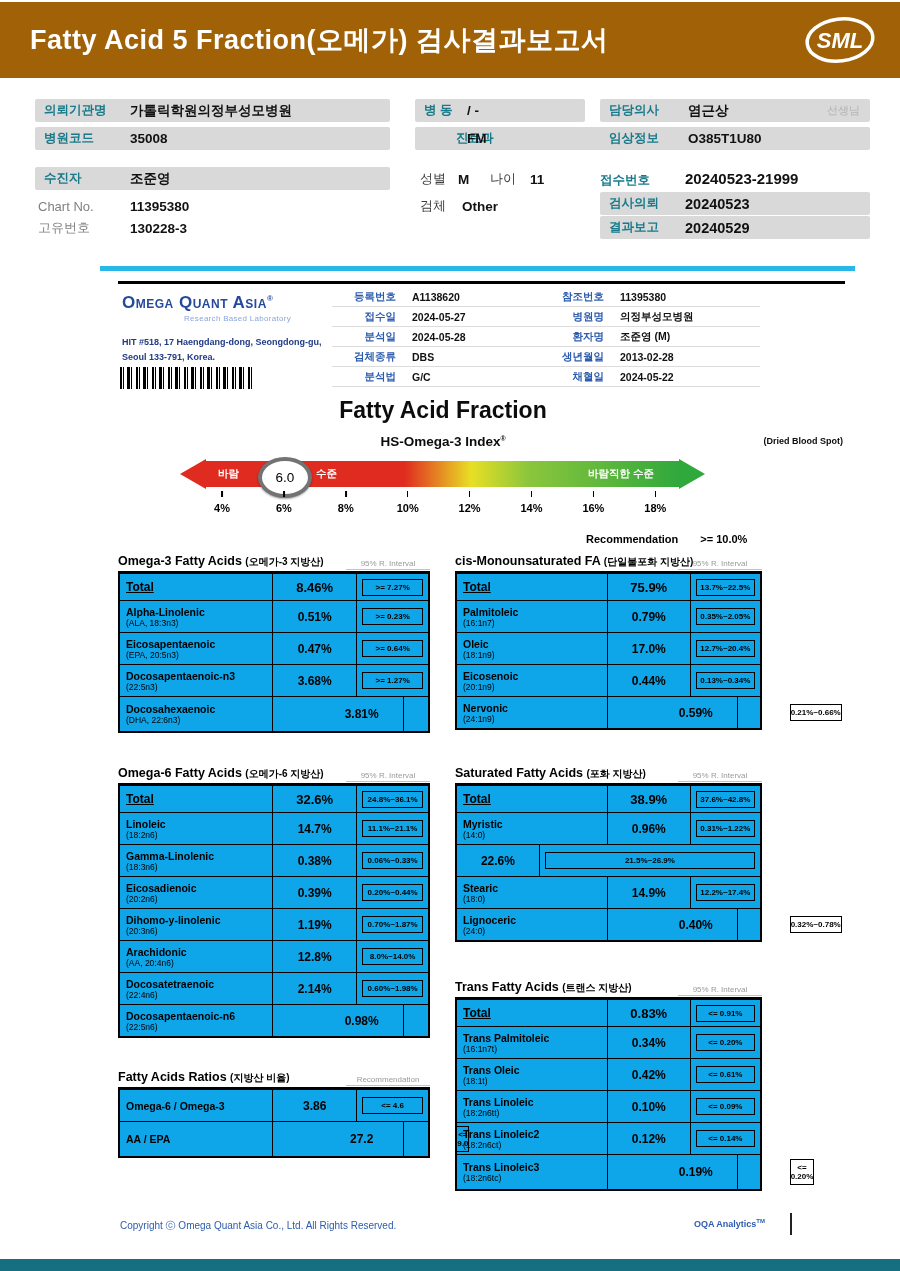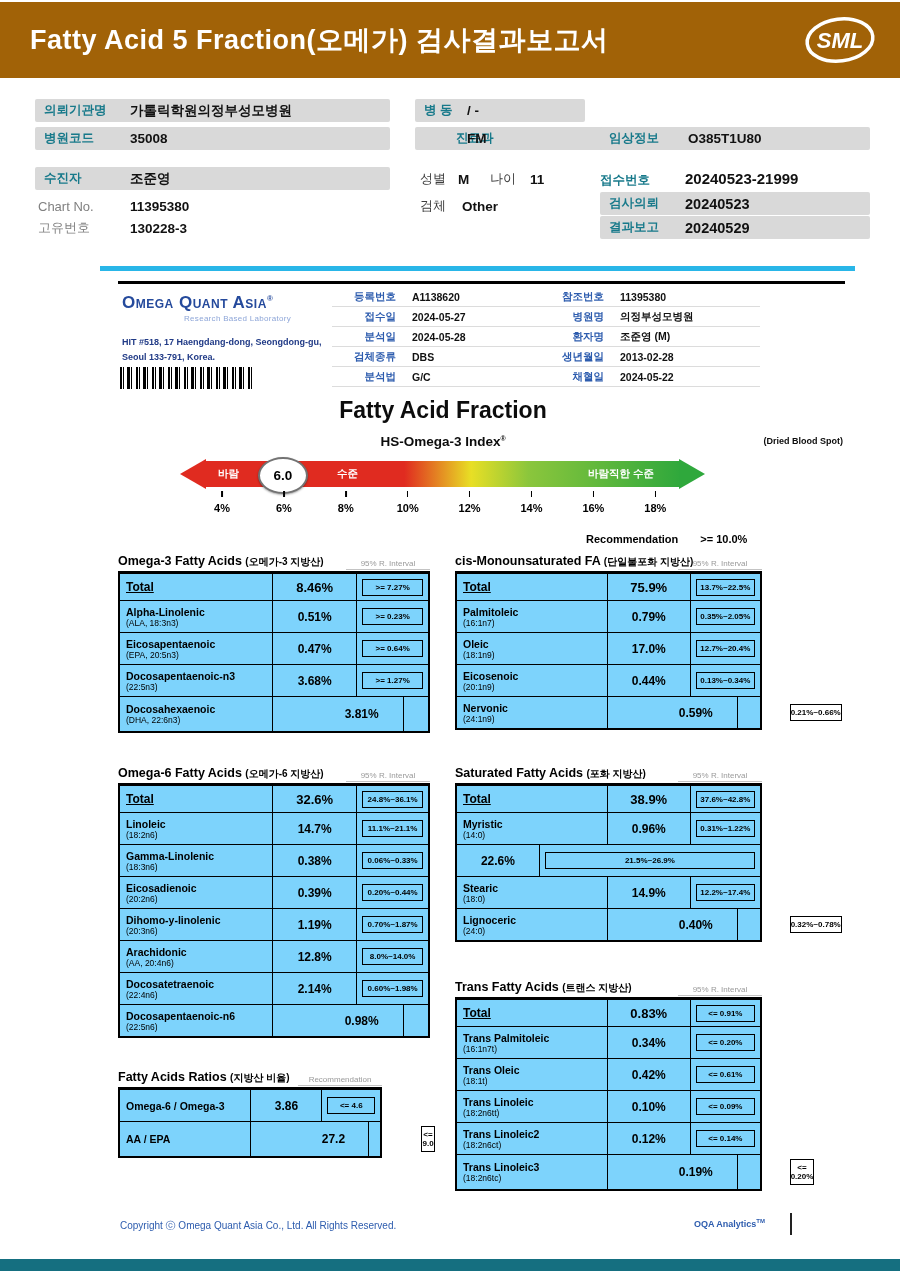--- a/index.html
+++ b/index.html
@@ -52,36 +52,36 @@
 
   
   .gauge{position:absolute;top:178px;left:62px;width:525px;height:60px;}
   .arrow{position:absolute;top:0;left:0;width:525px;height:30px;}
   .arrow-left{position:absolute;left:0;top:0;width:0;height:0;border-top:15px solid transparent;border-bottom:15px solid transparent;border-right:26px solid #e02b20;}
   .arrow-right{position:absolute;right:0;top:0;width:0;height:0;border-top:15px solid transparent;border-bottom:15px solid transparent;border-left:26px solid #2fa83c;}
   .arrow-body{position:absolute;left:24px;right:24px;top:2px;height:26px;
     background:linear-gradient(90deg,#e02b20 0%,#e02b20 42%,#e8df25 56%,#8bc63c 68%,#2fa83c 100%);}
   .glabel{position:absolute;top:50%;transform:translateY(-50%);color:#fff;font-weight:800;font-size:10.5px;white-space:nowrap;}
   .glabel.l1{left:14px;}
-  .glabel.l2{left:112px;margin-left:21px;}
+  .glabel.l2{left:112px;}
   .glabel.r1{left:384px;}
-  .gauge-value{position:absolute;left:78px;top:-2px;width:46px;height:33px;background:#fff;border:2px solid #737373;border-radius:50%;display:flex;align-items:center;justify-content:center;font-weight:700;font-size:13.5px;color:#000;box-shadow:0 1px 2px rgba(0,0,0,.35);}
+  .gauge-value{position:absolute;left:78px;top:-2px;width:46px;height:33px;background:#fff;border:4px solid #737373;border-radius:50%;display:flex;align-items:center;justify-content:center;font-weight:400;font-size:13.5px;color:#000;box-shadow:0 1px 2px rgba(0,0,0,.35);}
   .ticks{position:absolute;top:32px;left:0;width:525px;height:26px;}
   .tick{position:absolute;top:0;transform:translateX(-50%);text-align:center;}
   .tick-line{display:block;width:1.5px;height:6px;background:#000;margin:0 auto 1px;}
   .tick-label{font-size:11px;font-weight:bold;color:#000;}
   .recommend{position:absolute;top:252px;left:468px;display:flex;gap:22px;font-size:11px;font-weight:800;color:#000;white-space:nowrap;}
 
   
   .ft{position:absolute;}
   .ft-head{position:relative;height:22px;}
   .ft-title{position:absolute;left:0;bottom:2px;font-size:12.5px;font-weight:800;color:#000;white-space:nowrap;}
   .ft-title .kor{font-size:10px;font-weight:700;}
   .ft-interval{position:absolute;right:0;bottom:1px;width:84px;text-align:center;font-size:8px;color:#9a9a9a;border-bottom:1px solid #c3c3c3;padding-bottom:1px;}
-  .ft-table{border:2px solid #000;border-top-width:3px;background:#7dd3fc;}
+  .ft-table{border:2px solid #000;border-top-width:3px;background:#0ea5e9;}
   .ft-row{display:flex;border-bottom:1px solid #000;min-height:31px;}
   .ft-row:last-child{border-bottom:none;gap:47px;}
   .ft-row.total{min-height:26px;border-bottom:1.5px solid #000;}
   .ft-row.total .nm{text-decoration:underline;font-size:12px;}
   .ft-row.total .ft-val{font-size:13px;}
   .ft-name{flex:0 0 45.5%;padding:3px 6px 2px;border-right:1.5px solid #000;display:flex;flex-direction:column;justify-content:center;}
   .nm{font-weight:bold;font-size:10.5px;color:#000;line-height:1.15;white-space:nowrap;}
   .sub{font-size:8.5px;color:#000;line-height:1.25;}
   .ft-val{flex:0 0 27%;display:flex;align-items:center;justify-content:center;font-weight:bold;font-size:12px;color:#000;border-right:1.5px solid #000;}
   .ft-ref{flex:1;display:flex;align-items:center;justify-content:center;padding:4px 5px;}
@@ -108,20 +108,25 @@
     </svg>
   </div>
 
   <div class="gbox" style="top:99px;left:35px;width:355px;">
     <span class="glab">의뢰기관명</span>
     <span class="gval" style="left:95px;">가톨릭학원의정부성모병원</span>
   </div>
   <div class="gbox" style="top:99px;left:415px;width:170px;">
     <span class="glab">병 동</span>
     <span class="gval" style="left:52px;">/ -</span>
+  </div>
+  <div class="gbox" style="top:99px;left:600px;width:270px;">
+    <span class="glab">담당의사</span>
+    <span class="gval" style="left:88px;">염근상</span>
+    <span class="gsuffix">선생님</span>
   </div>
 
   <div class="gbox" style="top:127px;left:35px;width:355px;">
     <span class="glab">병원코드</span>
     <span class="gval" style="left:95px;">35008</span>
   </div>
   <div class="gbox" style="top:127px;left:415px;width:170px;padding-left:32px;">
     <span class="glab">진료과</span>
     <span class="gval" style="left:52px;">FM</span>
   </div>
@@ -559,21 +564,21 @@
               <span class="nm">Trans Linoleic3</span>
               <span class="sub">(18:2n6tc)</span>
             </div>
             <div class="ft-val">0.19%</div>
             <div class="ft-ref">
               <span>&lt;= 0.20%</span>
             </div>
           </div>
         </div>
       </section>
-    <section class="ft" style="top:784px;left:0;width:264px;">
+    <section class="ft" style="top:784px;left:0;width:312px;">
         <div class="ft-head">
           <div class="ft-title"><span>Fatty Acids Ratios </span><span class="kor">(지방산 비율)</span></div>
           <div class="ft-interval">Recommendation</div>
         </div>
         <div class="ft-table">
           <div class="ft-row">
             <div class="ft-name">
               <span class="nm">Omega-6 / Omega-3</span>
             </div>
             <div class="ft-val">3.86</div>

